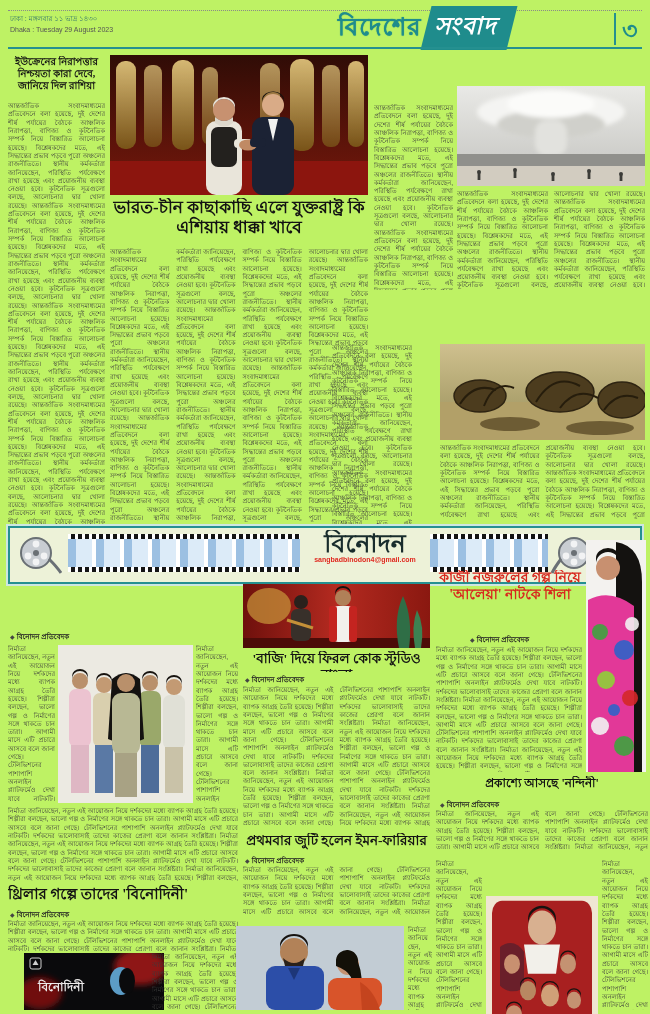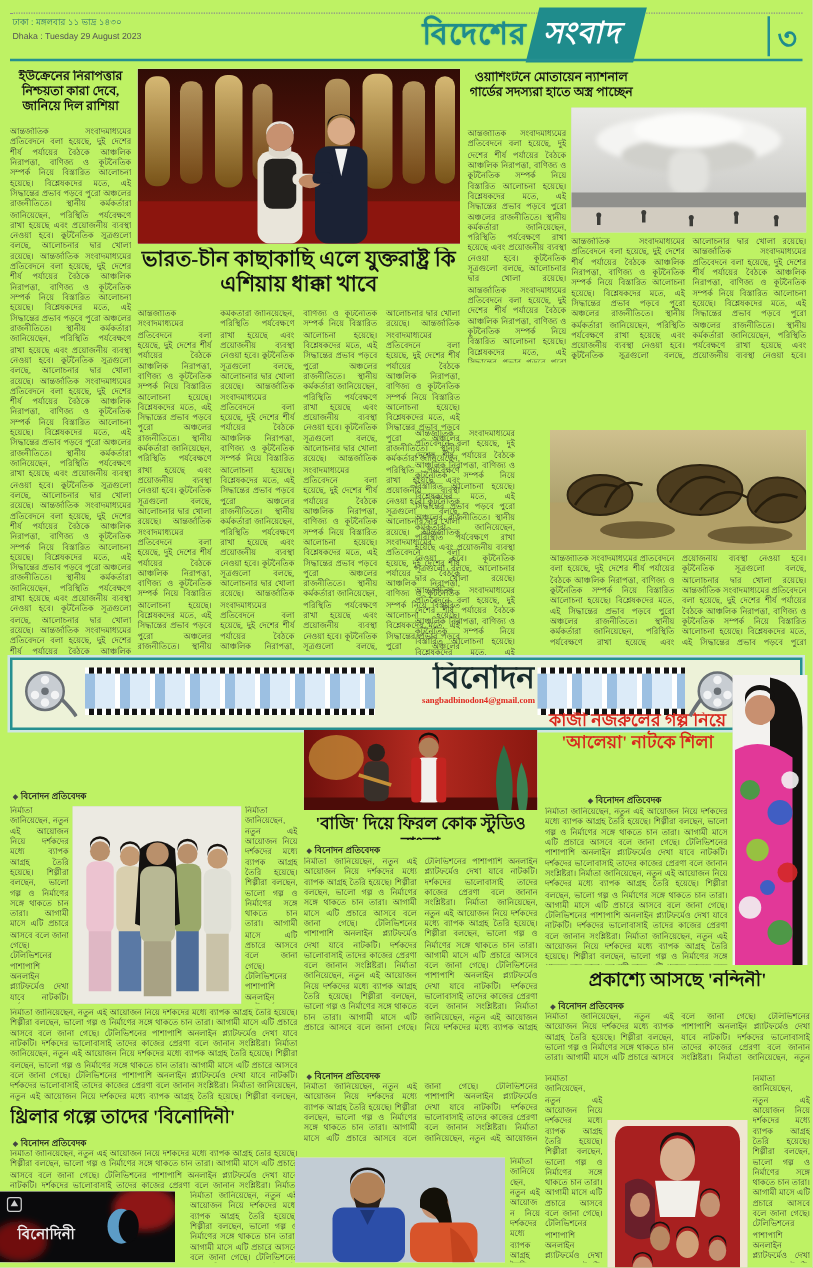--- a/index.html
+++ b/index.html
@@ -27,21 +27,21 @@
   .hl-red{color:#d8281e;}
   .hl-left{text-align:left;}
   .byline{font-size:7px;font-weight:bold;color:#222;overflow:hidden;white-space:nowrap;}
   .byline .d{font-size:6px;color:#444;margin-right:2px;}
   .photo{overflow:hidden;background:#ddd;}
   .photo svg{display:block;width:100%;height:100%;}
   
   .banner{background:#edf2d8;border:2px solid #259090;box-shadow:0 0 0 2px #cde6e2;}
   .sprk{height:5px;background:repeating-linear-gradient(90deg,#ffffff 0 3px,#141414 3px 7px);}
   .frames{height:28px;background:repeating-linear-gradient(90deg,#9cc0e2 0 8px,#dcebf8 8px 24px,#ffffff 24px 28px);}
-  .bnr-label{text-align:right;overflow:hidden;font-family:Liberation Serif, serif;}
+  .bnr-label{text-align:center;overflow:hidden;}
   .bnr-title{font-size:25px;font-weight:bold;color:#182c2c;line-height:1.05;}
   .bnr-email{font-size:7px;color:#e02a20;font-weight:bold;}
 </style>
 </head>
 <body>
 
 <div class="page">
 
   <div class="abs topdots" style="left:8px;top:10px;width:634px;height:1px;"></div>
   <div class="abs dateline" style="left:10px;top:14px;width:170px;">
@@ -96,21 +96,20 @@
       <path d="M152 48 a11 11 0 0 1 22 0 l0 -3 a11 8 0 0 0 -22 -1 z" fill="#16120e"></path>
 
       <rect x="124" y="84" width="18" height="9" rx="4" fill="#e9e5da"></rect>
       <ellipse cx="138" cy="90" rx="9" ry="5.5" fill="#c08a64"></ellipse>
       <rect x="140" y="83" width="16" height="9" rx="4" fill="#1b2234"></rect>
     </svg>
   </div>
   <div class="abs hl" style="left:110px;top:198px;width:258px;height:46px;font-size:17px;">ভারত-চীন কাছাকাছি এলে যুক্তরাষ্ট্র কি এশিয়ায় ধাক্কা খাবে</div>
   <div class="abs bt cols4" style="left:110px;top:248px;width:258px;height:276px;">আন্তর্জাতিক সংবাদমাধ্যমের প্রতিবেদনে বলা হয়েছে, দুই দেশের শীর্ষ পর্যায়ের বৈঠকে আঞ্চলিক নিরাপত্তা, বাণিজ্য ও কূটনৈতিক সম্পর্ক নিয়ে বিস্তারিত আলোচনা হয়েছে। বিশ্লেষকদের মতে, এই সিদ্ধান্তের প্রভাব পড়বে পুরো অঞ্চলের রাজনীতিতে। স্থানীয় কর্মকর্তারা জানিয়েছেন, পরিস্থিতি পর্যবেক্ষণে রাখা হয়েছে এবং প্রয়োজনীয় ব্যবস্থা নেওয়া হবে। কূটনৈতিক সূত্রগুলো বলছে, আলোচনার দ্বার খোলা রয়েছে। আন্তর্জাতিক সংবাদমাধ্যমের প্রতিবেদনে বলা হয়েছে, দুই দেশের শীর্ষ পর্যায়ের বৈঠকে আঞ্চলিক নিরাপত্তা, বাণিজ্য ও কূটনৈতিক সম্পর্ক নিয়ে বিস্তারিত আলোচনা হয়েছে। বিশ্লেষকদের মতে, এই সিদ্ধান্তের প্রভাব পড়বে পুরো অঞ্চলের রাজনীতিতে। স্থানীয় কর্মকর্তারা জানিয়েছেন, পরিস্থিতি পর্যবেক্ষণে রাখা হয়েছে এবং প্রয়োজনীয় ব্যবস্থা নেওয়া হবে। কূটনৈতিক সূত্রগুলো বলছে, আলোচনার দ্বার খোলা রয়েছে। আন্তর্জাতিক সংবাদমাধ্যমের প্রতিবেদনে বলা হয়েছে, দুই দেশের শীর্ষ পর্যায়ের বৈঠকে আঞ্চলিক নিরাপত্তা, বাণিজ্য ও কূটনৈতিক সম্পর্ক নিয়ে বিস্তারিত আলোচনা হয়েছে। বিশ্লেষকদের মতে, এই সিদ্ধান্তের প্রভাব পড়বে পুরো অঞ্চলের রাজনীতিতে। স্থানীয় কর্মকর্তারা জানিয়েছেন, পরিস্থিতি পর্যবেক্ষণে রাখা হয়েছে এবং প্রয়োজনীয় ব্যবস্থা নেওয়া হবে। কূটনৈতিক সূত্রগুলো বলছে, আলোচনার দ্বার খোলা রয়েছে। আন্তর্জাতিক সংবাদমাধ্যমের প্রতিবেদনে বলা হয়েছে, দুই দেশের শীর্ষ পর্যায়ের বৈঠকে আঞ্চলিক নিরাপত্তা, বাণিজ্য ও কূটনৈতিক সম্পর্ক নিয়ে বিস্তারিত আলোচনা হয়েছে। বিশ্লেষকদের মতে, এই সিদ্ধান্তের প্রভাব পড়বে পুরো অঞ্চলের রাজনীতিতে। স্থানীয় কর্মকর্তারা জানিয়েছেন, পরিস্থিতি পর্যবেক্ষণে রাখা হয়েছে এবং প্রয়োজনীয় ব্যবস্থা নেওয়া হবে। কূটনৈতিক সূত্রগুলো বলছে, আলোচনার দ্বার খোলা রয়েছে। আন্তর্জাতিক সংবাদমাধ্যমের প্রতিবেদনে বলা হয়েছে, দুই দেশের শীর্ষ পর্যায়ের বৈঠকে আঞ্চলিক নিরাপত্তা, বাণিজ্য ও কূটনৈতিক সম্পর্ক নিয়ে বিস্তারিত আলোচনা হয়েছে। বিশ্লেষকদের মতে, এই সিদ্ধান্তের প্রভাব পড়বে পুরো অঞ্চলের রাজনীতিতে। স্থানীয় কর্মকর্তারা জানিয়েছেন, পরিস্থিতি পর্যবেক্ষণে রাখা হয়েছে এবং প্রয়োজনীয় ব্যবস্থা নেওয়া হবে। কূটনৈতিক সূত্রগুলো বলছে, আলোচনার দ্বার খোলা রয়েছে। আন্তর্জাতিক সংবাদমাধ্যমের প্রতিবেদনে বলা হয়েছে, দুই দেশের শীর্ষ পর্যায়ের বৈঠকে আঞ্চলিক নিরাপত্তা, বাণিজ্য ও কূটনৈতিক সম্পর্ক নিয়ে বিস্তারিত আলোচনা হয়েছে। বিশ্লেষকদের মতে, এই সিদ্ধান্তের প্রভাব পড়বে পুরো অঞ্চলের রাজনীতিতে। স্থানীয় কর্মকর্তারা জানিয়েছেন, পরিস্থিতি পর্যবেক্ষণে রাখা হয়েছে এবং প্রয়োজনীয় ব্যবস্থা নেওয়া হবে। কূটনৈতিক সূত্রগুলো বলছে, আলোচনার দ্বার খোলা রয়েছে। আন্তর্জাতিক সংবাদমাধ্যমের প্রতিবেদনে বলা হয়েছে, দুই দেশের শীর্ষ পর্যায়ের বৈঠকে আঞ্চলিক নিরাপত্তা, বাণিজ্য ও কূটনৈতিক সম্পর্ক নিয়ে বিস্তারিত আলোচনা হয়েছে। বিশ্লেষকদের মতে, এই সিদ্ধান্তের প্রভাব পড়বে পুরো অঞ্চলের রাজনীতিতে। স্থানীয় কর্মকর্তারা জানিয়েছেন, পরিস্থিতি পর্যবেক্ষণে রাখা হয়েছে এবং প্রয়োজনীয় ব্যবস্থা নেওয়া হবে। কূটনৈতিক সূত্রগুলো বলছে, আলোচনার দ্বার খোলা রয়েছে। আন্তর্জাতিক সংবাদমাধ্যমের প্রতিবেদনে বলা হয়েছে, দুই দেশের শীর্ষ পর্যায়ের বৈঠকে আঞ্চলিক নিরাপত্তা, বাণিজ্য ও কূটনৈতিক সম্পর্ক নিয়ে বিস্তারিত আলোচনা হয়েছে। বিশ্লেষকদের মতে, এই সিদ্ধান্তের প্রভাব পড়বে পুরো অঞ্চলের রাজনীতিতে। স্থানীয় কর্মকর্তারা জানিয়েছেন, পরিস্থিতি পর্যবেক্ষণে রাখা হয়েছে এবং প্রয়োজনীয় ব্যবস্থা নেওয়া হবে। কূটনৈতিক সূত্রগুলো বলছে, আলোচনার দ্বার খোলা রয়েছে। আন্তর্জাতিক সংবাদমাধ্যমের প্রতিবেদনে বলা হয়েছে, দুই দেশের শীর্ষ পর্যায়ের বৈঠকে আঞ্চলিক নিরাপত্তা, বাণিজ্য ও কূটনৈতিক সম্পর্ক নিয়ে বিস্তারিত আলোচনা হয়েছে। বিশ্লেষকদের মতে, এই সিদ্ধান্তের প্রভাব পড়বে পুরো অঞ্চলের রাজনীতিতে। স্থানীয় কর্মকর্তারা জানিয়েছেন, পরিস্থিতি পর্যবেক্ষণে রাখা হয়েছে এবং প্রয়োজনীয় ব্যবস্থা নেওয়া হবে। কূটনৈতিক সূত্রগুলো বলছে, আলোচনার দ্বার খোলা রয়েছে। আন্তর্জাতিক সংবাদমাধ্যমের প্রতিবেদনে বলা হয়েছে, দুই দেশের শীর্ষ পর্যায়ের বৈঠকে আঞ্চলিক নিরাপত্তা, বাণিজ্য ও কূটনৈতিক সম্পর্ক নিয়ে বিস্তারিত আলোচনা হয়েছে। বিশ্লেষকদের মতে, এই সিদ্ধান্তের প্রভাব পড়বে পুরো অঞ্চলের রাজনীতিতে। স্থানীয় কর্মকর্তারা জানিয়েছেন, পরিস্থিতি পর্যবেক্ষণে রাখা হয়েছে এবং প্রয়োজনীয় ব্যবস্থা নেওয়া হবে। কূটনৈতিক সূত্রগুলো বলছে, আলোচনার দ্বার খোলা রয়েছে। আন্তর্জাতিক সংবাদমাধ্যমের প্রতিবেদনে বলা হয়েছে, দুই দেশের শীর্ষ পর্যায়ের বৈঠকে আঞ্চলিক নিরাপত্তা, বাণিজ্য ও কূটনৈতিক সম্পর্ক নিয়ে বিস্তারিত আলোচনা হয়েছে। বিশ্লেষকদের মতে, এই সিদ্ধান্তের প্রভাব পড়বে পুরো অঞ্চলের রাজনীতিতে। স্থানীয় কর্মকর্তারা জানিয়েছেন, পরিস্থিতি পর্যবেক্ষণে রাখা হয়েছে এবং প্রয়োজনীয় ব্যবস্থা নেওয়া হবে। কূটনৈতিক সূত্রগুলো বলছে, আলোচনার দ্বার খোলা রয়েছে। আন্তর্জাতিক সংবাদমাধ্যমের প্রতিবেদনে বলা হয়েছে, দুই দেশের শীর্ষ পর্যায়ের বৈঠকে আঞ্চলিক নিরাপত্তা, বাণিজ্য ও কূটনৈতিক সম্পর্ক নিয়ে বিস্তারিত আলোচনা হয়েছে। বিশ্লেষকদের মতে, এই সিদ্ধান্তের প্রভাব পড়বে পুরো অঞ্চলের রাজনীতিতে। স্থানীয় কর্মকর্তারা জানিয়েছেন, পরিস্থিতি পর্যবেক্ষণে রাখা হয়েছে এবং প্রয়োজনীয় ব্যবস্থা নেওয়া হবে। কূটনৈতিক সূত্রগুলো বলছে, আলোচনার দ্বার খোলা রয়েছে। </div>
 
-  <div class="abs hl" style="left:374px;top:57px;width:134px;height:42px;font-size:10px;">ওয়াশিংটনে মোতায়েন ন্যাশনাল গার্ডের সদস্যরা হাতে অস্ত্র পাচ্ছেন</div>
   <div class="abs bt" style="left:374px;top:104px;width:79px;height:186px;">আন্তর্জাতিক সংবাদমাধ্যমের প্রতিবেদনে বলা হয়েছে, দুই দেশের শীর্ষ পর্যায়ের বৈঠকে আঞ্চলিক নিরাপত্তা, বাণিজ্য ও কূটনৈতিক সম্পর্ক নিয়ে বিস্তারিত আলোচনা হয়েছে। বিশ্লেষকদের মতে, এই সিদ্ধান্তের প্রভাব পড়বে পুরো অঞ্চলের রাজনীতিতে। স্থানীয় কর্মকর্তারা জানিয়েছেন, পরিস্থিতি পর্যবেক্ষণে রাখা হয়েছে এবং প্রয়োজনীয় ব্যবস্থা নেওয়া হবে। কূটনৈতিক সূত্রগুলো বলছে, আলোচনার দ্বার খোলা রয়েছে। আন্তর্জাতিক সংবাদমাধ্যমের প্রতিবেদনে বলা হয়েছে, দুই দেশের শীর্ষ পর্যায়ের বৈঠকে আঞ্চলিক নিরাপত্তা, বাণিজ্য ও কূটনৈতিক সম্পর্ক নিয়ে বিস্তারিত আলোচনা হয়েছে। বিশ্লেষকদের মতে, এই সিদ্ধান্তের প্রভাব পড়বে পুরো অঞ্চলের রাজনীতিতে। স্থানীয় কর্মকর্তারা জানিয়েছেন, পরিস্থিতি পর্যবেক্ষণে রাখা হয়েছে এবং প্রয়োজনীয় ব্যবস্থা নেওয়া হবে। কূটনৈতিক সূত্রগুলো বলছে, আলোচনার দ্বার খোলা রয়েছে। আন্তর্জাতিক সংবাদমাধ্যমের প্রতিবেদনে বলা হয়েছে, দুই দেশের শীর্ষ পর্যায়ের বৈঠকে আঞ্চলিক নিরাপত্তা, বাণিজ্য ও কূটনৈতিক সম্পর্ক নিয়ে বিস্তারিত আলোচনা হয়েছে। বিশ্লেষকদের মতে, এই সিদ্ধান্তের প্রভাব পড়বে পুরো অঞ্চলের রাজনীতিতে। স্থানীয় কর্মকর্তারা জানিয়েছেন, পরিস্থিতি পর্যবেক্ষণে রাখা হয়েছে এবং প্রয়োজনীয় ব্যবস্থা নেওয়া হবে। কূটনৈতিক সূত্রগুলো বলছে, আলোচনার দ্বার খোলা রয়েছে। আন্তর্জাতিক সংবাদমাধ্যমের প্রতিবেদনে বলা হয়েছে, দুই দেশের শীর্ষ পর্যায়ের বৈঠকে আঞ্চলিক নিরাপত্তা, বাণিজ্য ও কূটনৈতিক সম্পর্ক নিয়ে বিস্তারিত আলোচনা হয়েছে। বিশ্লেষকদের মতে, এই সিদ্ধান্তের প্রভাব পড়বে পুরো অঞ্চলের রাজনীতিতে। স্থানীয় কর্মকর্তারা জানিয়েছেন, পরিস্থিতি পর্যবেক্ষণে রাখা হয়েছে এবং প্রয়োজনীয় ব্যবস্থা নেওয়া হবে। কূটনৈতিক সূত্রগুলো বলছে, আলোচনার দ্বার খোলা রয়েছে। </div>
 
   <div class="abs photo" style="left:457px;top:86px;width:188px;height:100px;">
     <svg viewBox="0 0 188 100" preserveAspectRatio="none">
       <defs>
         <linearGradient id="sky" x1="0" y1="0" x2="0" y2="1">
             <stop offset="0" stop-color="#e9e9e6"></stop>
             <stop offset="1" stop-color="#c2c2be"></stop>
           </linearGradient>
         <filter id="bl">
@@ -240,21 +239,21 @@
         <rect x="57" y="108" width="22" height="44" fill="#a8a284"></rect>
       </g>
     </svg>
   </div>
   <div class="abs bt" style="left:196px;top:645px;width:42px;height:158px;">নির্মাতা জানিয়েছেন, নতুন এই আয়োজন নিয়ে দর্শকদের মধ্যে ব্যাপক আগ্রহ তৈরি হয়েছে। শিল্পীরা বলছেন, ভালো গল্প ও নির্মাণের সঙ্গে থাকতে চান তারা। আগামী মাসে এটি প্রচারে আসবে বলে জানা গেছে। টেলিভিশনের পাশাপাশি অনলাইন প্ল্যাটফর্মেও দেখা যাবে নাটকটি। দর্শকদের ভালোবাসাই তাদের কাজের প্রেরণা বলে জানান সংশ্লিষ্টরা। নির্মাতা জানিয়েছেন, নতুন এই আয়োজন নিয়ে দর্শকদের মধ্যে ব্যাপক আগ্রহ তৈরি হয়েছে। শিল্পীরা বলছেন, ভালো গল্প ও নির্মাণের সঙ্গে থাকতে চান তারা। আগামী মাসে এটি প্রচারে আসবে বলে জানা গেছে। টেলিভিশনের পাশাপাশি অনলাইন প্ল্যাটফর্মেও দেখা যাবে নাটকটি। দর্শকদের ভালোবাসাই তাদের কাজের প্রেরণা বলে জানান সংশ্লিষ্টরা। নির্মাতা জানিয়েছেন, নতুন এই আয়োজন নিয়ে দর্শকদের মধ্যে ব্যাপক আগ্রহ তৈরি হয়েছে। শিল্পীরা বলছেন, ভালো গল্প ও নির্মাণের সঙ্গে থাকতে চান তারা। আগামী মাসে এটি প্রচারে আসবে বলে জানা গেছে। টেলিভিশনের পাশাপাশি অনলাইন প্ল্যাটফর্মেও দেখা যাবে নাটকটি। দর্শকদের ভালোবাসাই তাদের কাজের প্রেরণা বলে জানান সংশ্লিষ্টরা। </div>
   <div class="abs bt" style="left:8px;top:807px;width:230px;height:74px;">নির্মাতা জানিয়েছেন, নতুন এই আয়োজন নিয়ে দর্শকদের মধ্যে ব্যাপক আগ্রহ তৈরি হয়েছে। শিল্পীরা বলছেন, ভালো গল্প ও নির্মাণের সঙ্গে থাকতে চান তারা। আগামী মাসে এটি প্রচারে আসবে বলে জানা গেছে। টেলিভিশনের পাশাপাশি অনলাইন প্ল্যাটফর্মেও দেখা যাবে নাটকটি। দর্শকদের ভালোবাসাই তাদের কাজের প্রেরণা বলে জানান সংশ্লিষ্টরা। নির্মাতা জানিয়েছেন, নতুন এই আয়োজন নিয়ে দর্শকদের মধ্যে ব্যাপক আগ্রহ তৈরি হয়েছে। শিল্পীরা বলছেন, ভালো গল্প ও নির্মাণের সঙ্গে থাকতে চান তারা। আগামী মাসে এটি প্রচারে আসবে বলে জানা গেছে। টেলিভিশনের পাশাপাশি অনলাইন প্ল্যাটফর্মেও দেখা যাবে নাটকটি। দর্শকদের ভালোবাসাই তাদের কাজের প্রেরণা বলে জানান সংশ্লিষ্টরা। নির্মাতা জানিয়েছেন, নতুন এই আয়োজন নিয়ে দর্শকদের মধ্যে ব্যাপক আগ্রহ তৈরি হয়েছে। শিল্পীরা বলছেন, ভালো গল্প ও নির্মাণের সঙ্গে থাকতে চান তারা। আগামী মাসে এটি প্রচারে আসবে বলে জানা গেছে। টেলিভিশনের পাশাপাশি অনলাইন প্ল্যাটফর্মেও দেখা যাবে নাটকটি। দর্শকদের ভালোবাসাই তাদের কাজের প্রেরণা বলে জানান সংশ্লিষ্টরা। নির্মাতা জানিয়েছেন, নতুন এই আয়োজন নিয়ে দর্শকদের মধ্যে ব্যাপক আগ্রহ তৈরি হয়েছে। শিল্পীরা বলছেন, ভালো গল্প ও নির্মাণের সঙ্গে থাকতে চান তারা। আগামী মাসে এটি প্রচারে আসবে বলে জানা গেছে। টেলিভিশনের পাশাপাশি অনলাইন প্ল্যাটফর্মেও দেখা যাবে নাটকটি। দর্শকদের ভালোবাসাই তাদের কাজের প্রেরণা বলে জানান সংশ্লিষ্টরা। </div>
 
   <div class="abs hl hl-left" style="left:8px;top:885px;width:230px;height:22px;font-size:15px;">থ্রিলার গল্পে তাদের 'বিনোদিনী'</div>
   <div class="abs byline" style="left:10px;top:909px;width:120px;"><span class="d">◆</span><span>বিনোদন প্রতিবেদক</span></div>
   <div class="abs bt" style="left:8px;top:920px;width:230px;height:31px;">নির্মাতা জানিয়েছেন, নতুন এই আয়োজন নিয়ে দর্শকদের মধ্যে ব্যাপক আগ্রহ তৈরি হয়েছে। শিল্পীরা বলছেন, ভালো গল্প ও নির্মাণের সঙ্গে থাকতে চান তারা। আগামী মাসে এটি প্রচারে আসবে বলে জানা গেছে। টেলিভিশনের পাশাপাশি অনলাইন প্ল্যাটফর্মেও দেখা যাবে নাটকটি। দর্শকদের ভালোবাসাই তাদের কাজের প্রেরণা বলে জানান সংশ্লিষ্টরা। নির্মাতা জানিয়েছেন, নতুন এই আয়োজন নিয়ে দর্শকদের মধ্যে ব্যাপক আগ্রহ তৈরি হয়েছে। শিল্পীরা বলছেন, ভালো গল্প ও নির্মাণের সঙ্গে থাকতে চান তারা। আগামী মাসে এটি প্রচারে আসবে বলে জানা গেছে। টেলিভিশনের পাশাপাশি অনলাইন প্ল্যাটফর্মেও দেখা যাবে নাটকটি। দর্শকদের ভালোবাসাই তাদের কাজের প্রেরণা বলে জানান সংশ্লিষ্টরা। </div>
-  <div class="abs photo" style="left:0;top:953px;width:140px;height:57px;">
+  <div class="abs photo" style="left:24px;top:953px;width:140px;height:57px;">
     <svg viewBox="0 0 140 57" preserveAspectRatio="none">
       <defs>
           <filter id="bl2">
             <feGaussianBlur stdDeviation="3"></feGaussianBlur>
           </filter>
         </defs>
       <rect width="140" height="57" fill="#0a0a0c"></rect>
       <g filter="url(#bl2)">
         <ellipse cx="116" cy="14" rx="26" ry="18" fill="#8e1414"></ellipse>
         <ellipse cx="16" cy="40" rx="22" ry="16" fill="#701010"></ellipse>
@@ -293,20 +292,21 @@
           <rect x="106" y="22" width="8" height="36" rx="3" fill="#c42420"></rect>
         </g>
       <path d="M156 64 q-6 -30 4 -52 q10 22 6 52 z" fill="#2f6e46"></path>
       <path d="M172 64 q-4 -22 2 -38 q8 16 4 38 z" fill="#3c8152"></path>
     </svg>
   </div>
   <div class="abs hl" style="left:243px;top:651px;width:187px;height:21px;font-size:13.5px;">'বাজি' দিয়ে ফিরল কোক স্টুডিও বাংলা</div>
   <div class="abs byline" style="left:245px;top:674px;width:120px;"><span class="d">◆</span><span>বিনোদন প্রতিবেদক</span></div>
   <div class="abs bt cols2" style="left:243px;top:686px;width:187px;height:144px;">নির্মাতা জানিয়েছেন, নতুন এই আয়োজন নিয়ে দর্শকদের মধ্যে ব্যাপক আগ্রহ তৈরি হয়েছে। শিল্পীরা বলছেন, ভালো গল্প ও নির্মাণের সঙ্গে থাকতে চান তারা। আগামী মাসে এটি প্রচারে আসবে বলে জানা গেছে। টেলিভিশনের পাশাপাশি অনলাইন প্ল্যাটফর্মেও দেখা যাবে নাটকটি। দর্শকদের ভালোবাসাই তাদের কাজের প্রেরণা বলে জানান সংশ্লিষ্টরা। নির্মাতা জানিয়েছেন, নতুন এই আয়োজন নিয়ে দর্শকদের মধ্যে ব্যাপক আগ্রহ তৈরি হয়েছে। শিল্পীরা বলছেন, ভালো গল্প ও নির্মাণের সঙ্গে থাকতে চান তারা। আগামী মাসে এটি প্রচারে আসবে বলে জানা গেছে। টেলিভিশনের পাশাপাশি অনলাইন প্ল্যাটফর্মেও দেখা যাবে নাটকটি। দর্শকদের ভালোবাসাই তাদের কাজের প্রেরণা বলে জানান সংশ্লিষ্টরা। নির্মাতা জানিয়েছেন, নতুন এই আয়োজন নিয়ে দর্শকদের মধ্যে ব্যাপক আগ্রহ তৈরি হয়েছে। শিল্পীরা বলছেন, ভালো গল্প ও নির্মাণের সঙ্গে থাকতে চান তারা। আগামী মাসে এটি প্রচারে আসবে বলে জানা গেছে। টেলিভিশনের পাশাপাশি অনলাইন প্ল্যাটফর্মেও দেখা যাবে নাটকটি। দর্শকদের ভালোবাসাই তাদের কাজের প্রেরণা বলে জানান সংশ্লিষ্টরা। নির্মাতা জানিয়েছেন, নতুন এই আয়োজন নিয়ে দর্শকদের মধ্যে ব্যাপক আগ্রহ তৈরি হয়েছে। শিল্পীরা বলছেন, ভালো গল্প ও নির্মাণের সঙ্গে থাকতে চান তারা। আগামী মাসে এটি প্রচারে আসবে বলে জানা গেছে। টেলিভিশনের পাশাপাশি অনলাইন প্ল্যাটফর্মেও দেখা যাবে নাটকটি। দর্শকদের ভালোবাসাই তাদের কাজের প্রেরণা বলে জানান সংশ্লিষ্টরা। নির্মাতা জানিয়েছেন, নতুন এই আয়োজন নিয়ে দর্শকদের মধ্যে ব্যাপক আগ্রহ তৈরি হয়েছে। শিল্পীরা বলছেন, ভালো গল্প ও নির্মাণের সঙ্গে থাকতে চান তারা। আগামী মাসে এটি প্রচারে আসবে বলে জানা গেছে। টেলিভিশনের পাশাপাশি অনলাইন প্ল্যাটফর্মেও দেখা যাবে নাটকটি। দর্শকদের ভালোবাসাই তাদের কাজের প্রেরণা বলে জানান সংশ্লিষ্টরা। নির্মাতা জানিয়েছেন, নতুন এই আয়োজন নিয়ে দর্শকদের মধ্যে ব্যাপক আগ্রহ তৈরি হয়েছে। শিল্পীরা বলছেন, ভালো গল্প ও নির্মাণের সঙ্গে থাকতে চান তারা। আগামী মাসে এটি প্রচারে আসবে বলে জানা গেছে। টেলিভিশনের পাশাপাশি অনলাইন প্ল্যাটফর্মেও দেখা যাবে নাটকটি। দর্শকদের ভালোবাসাই তাদের কাজের প্রেরণা বলে জানান সংশ্লিষ্টরা। </div>
 
+  <div class="abs hl" style="left:243px;top:833px;width:187px;height:20px;font-size:13.5px;">প্রথমবার জুটি হলেন ইমন-ফারিয়ার</div>
   <div class="abs byline" style="left:245px;top:855px;width:120px;"><span class="d">◆</span><span>বিনোদন প্রতিবেদক</span></div>
   <div class="abs bt cols2" style="left:243px;top:866px;width:187px;height:56px;">নির্মাতা জানিয়েছেন, নতুন এই আয়োজন নিয়ে দর্শকদের মধ্যে ব্যাপক আগ্রহ তৈরি হয়েছে। শিল্পীরা বলছেন, ভালো গল্প ও নির্মাণের সঙ্গে থাকতে চান তারা। আগামী মাসে এটি প্রচারে আসবে বলে জানা গেছে। টেলিভিশনের পাশাপাশি অনলাইন প্ল্যাটফর্মেও দেখা যাবে নাটকটি। দর্শকদের ভালোবাসাই তাদের কাজের প্রেরণা বলে জানান সংশ্লিষ্টরা। নির্মাতা জানিয়েছেন, নতুন এই আয়োজন নিয়ে দর্শকদের মধ্যে ব্যাপক আগ্রহ তৈরি হয়েছে। শিল্পীরা বলছেন, ভালো গল্প ও নির্মাণের সঙ্গে থাকতে চান তারা। আগামী মাসে এটি প্রচারে আসবে বলে জানা গেছে। টেলিভিশনের পাশাপাশি অনলাইন প্ল্যাটফর্মেও দেখা যাবে নাটকটি। দর্শকদের ভালোবাসাই তাদের কাজের প্রেরণা বলে জানান সংশ্লিষ্টরা। নির্মাতা জানিয়েছেন, নতুন এই আয়োজন নিয়ে দর্শকদের মধ্যে ব্যাপক আগ্রহ তৈরি হয়েছে। শিল্পীরা বলছেন, ভালো গল্প ও নির্মাণের সঙ্গে থাকতে চান তারা। আগামী মাসে এটি প্রচারে আসবে বলে জানা গেছে। টেলিভিশনের পাশাপাশি অনলাইন প্ল্যাটফর্মেও দেখা যাবে নাটকটি। দর্শকদের ভালোবাসাই তাদের কাজের প্রেরণা বলে জানান সংশ্লিষ্টরা। </div>
   <div class="abs photo" style="left:236px;top:926px;width:168px;height:84px;">
     <svg viewBox="0 0 168 84" preserveAspectRatio="none">
       <rect width="168" height="84" fill="#c2ccd4"></rect>
       <circle cx="58" cy="26" r="14" fill="#b28258"></circle>
       <path d="M44 24 a14 14 0 0 1 28 0 l0 -5 a14 11 0 0 0 -28 0 z" fill="#171310"></path>
       <path d="M47 32 q11 10 22 0 l-2 8 q-9 6 -18 0 z" fill="#2a211a"></path>
       <rect x="30" y="40" width="58" height="44" rx="9" fill="#2c4ea8"></rect>
       <path d="M52 42 l12 0 -6 12 z" fill="#1d3678"></path>
@@ -334,21 +334,21 @@
         <circle cx="20" cy="140" r="9" fill="#8fd038"></circle>
           <circle cx="44" cy="158" r="8" fill="#d42828"></circle>
         <circle cx="14" cy="186" r="9" fill="#f2f2f2"></circle>
           <circle cx="38" cy="206" r="10" fill="#3fa33f"></circle>
         <circle cx="46" cy="84" r="7" fill="#f2f2f2"></circle>
           <circle cx="28" cy="170" r="6" fill="#2f63c8"></circle>
       </g>
     </svg>
   </div>
 
-  <div class="abs hl" style="left:436px;top:776px;width:212px;height:22px;font-size:15px;text-align:center;">প্রকাশ্যে আসছে 'নন্দিনী'</div>
+  <div class="abs hl" style="left:436px;top:776px;width:212px;height:22px;font-size:12px;text-align:center;">প্রকাশ্যে আসছে 'নন্দিনী'</div>
   <div class="abs byline" style="left:440px;top:799px;width:120px;"><span class="d">◆</span><span>বিনোদন প্রতিবেদক</span></div>
   <div class="abs bt cols2" style="left:436px;top:810px;width:212px;height:46px;">নির্মাতা জানিয়েছেন, নতুন এই আয়োজন নিয়ে দর্শকদের মধ্যে ব্যাপক আগ্রহ তৈরি হয়েছে। শিল্পীরা বলছেন, ভালো গল্প ও নির্মাণের সঙ্গে থাকতে চান তারা। আগামী মাসে এটি প্রচারে আসবে বলে জানা গেছে। টেলিভিশনের পাশাপাশি অনলাইন প্ল্যাটফর্মেও দেখা যাবে নাটকটি। দর্শকদের ভালোবাসাই তাদের কাজের প্রেরণা বলে জানান সংশ্লিষ্টরা। নির্মাতা জানিয়েছেন, নতুন এই আয়োজন নিয়ে দর্শকদের মধ্যে ব্যাপক আগ্রহ তৈরি হয়েছে। শিল্পীরা বলছেন, ভালো গল্প ও নির্মাণের সঙ্গে থাকতে চান তারা। আগামী মাসে এটি প্রচারে আসবে বলে জানা গেছে। টেলিভিশনের পাশাপাশি অনলাইন প্ল্যাটফর্মেও দেখা যাবে নাটকটি। দর্শকদের ভালোবাসাই তাদের কাজের প্রেরণা বলে জানান সংশ্লিষ্টরা। নির্মাতা জানিয়েছেন, নতুন এই আয়োজন নিয়ে দর্শকদের মধ্যে ব্যাপক আগ্রহ তৈরি হয়েছে। শিল্পীরা বলছেন, ভালো গল্প ও নির্মাণের সঙ্গে থাকতে চান তারা। আগামী মাসে এটি প্রচারে আসবে বলে জানা গেছে। টেলিভিশনের পাশাপাশি অনলাইন প্ল্যাটফর্মেও দেখা যাবে নাটকটি। দর্শকদের ভালোবাসাই তাদের কাজের প্রেরণা বলে জানান সংশ্লিষ্টরা। </div>
   <div class="abs bt" style="left:436px;top:860px;width:46px;height:150px;">নির্মাতা জানিয়েছেন, নতুন এই আয়োজন নিয়ে দর্শকদের মধ্যে ব্যাপক আগ্রহ তৈরি হয়েছে। শিল্পীরা বলছেন, ভালো গল্প ও নির্মাণের সঙ্গে থাকতে চান তারা। আগামী মাসে এটি প্রচারে আসবে বলে জানা গেছে। টেলিভিশনের পাশাপাশি অনলাইন প্ল্যাটফর্মেও দেখা যাবে নাটকটি। দর্শকদের ভালোবাসাই তাদের কাজের প্রেরণা বলে জানান সংশ্লিষ্টরা। নির্মাতা জানিয়েছেন, নতুন এই আয়োজন নিয়ে দর্শকদের মধ্যে ব্যাপক আগ্রহ তৈরি হয়েছে। শিল্পীরা বলছেন, ভালো গল্প ও নির্মাণের সঙ্গে থাকতে চান তারা। আগামী মাসে এটি প্রচারে আসবে বলে জানা গেছে। টেলিভিশনের পাশাপাশি অনলাইন প্ল্যাটফর্মেও দেখা যাবে নাটকটি। দর্শকদের ভালোবাসাই তাদের কাজের প্রেরণা বলে জানান সংশ্লিষ্টরা। নির্মাতা জানিয়েছেন, নতুন এই আয়োজন নিয়ে দর্শকদের মধ্যে ব্যাপক আগ্রহ তৈরি হয়েছে। শিল্পীরা বলছেন, ভালো গল্প ও নির্মাণের সঙ্গে থাকতে চান তারা। আগামী মাসে এটি প্রচারে আসবে বলে জানা গেছে। টেলিভিশনের পাশাপাশি অনলাইন প্ল্যাটফর্মেও দেখা যাবে নাটকটি। দর্শকদের ভালোবাসাই তাদের কাজের প্রেরণা বলে জানান সংশ্লিষ্টরা। </div>
   <div class="abs photo" style="left:486px;top:860px;width:112px;height:182px;margin-top:36px;">
     <svg viewBox="0 0 112 150" preserveAspectRatio="none">
       <rect width="112" height="150" fill="#efe6d2"></rect>
       <rect x="6" y="4" width="100" height="142" rx="10" fill="#a82020"></rect>
       <circle cx="56" cy="26" r="14" fill="#d8b090"></circle>
       <path d="M42 24 a14 14 0 0 1 28 0 l0 -5 a14 11 0 0 0 -28 0 z" fill="#171310"></path>
       <polygon points="38,40 74,40 70,64 42,64" fill="#f2f0ea"></polygon>

